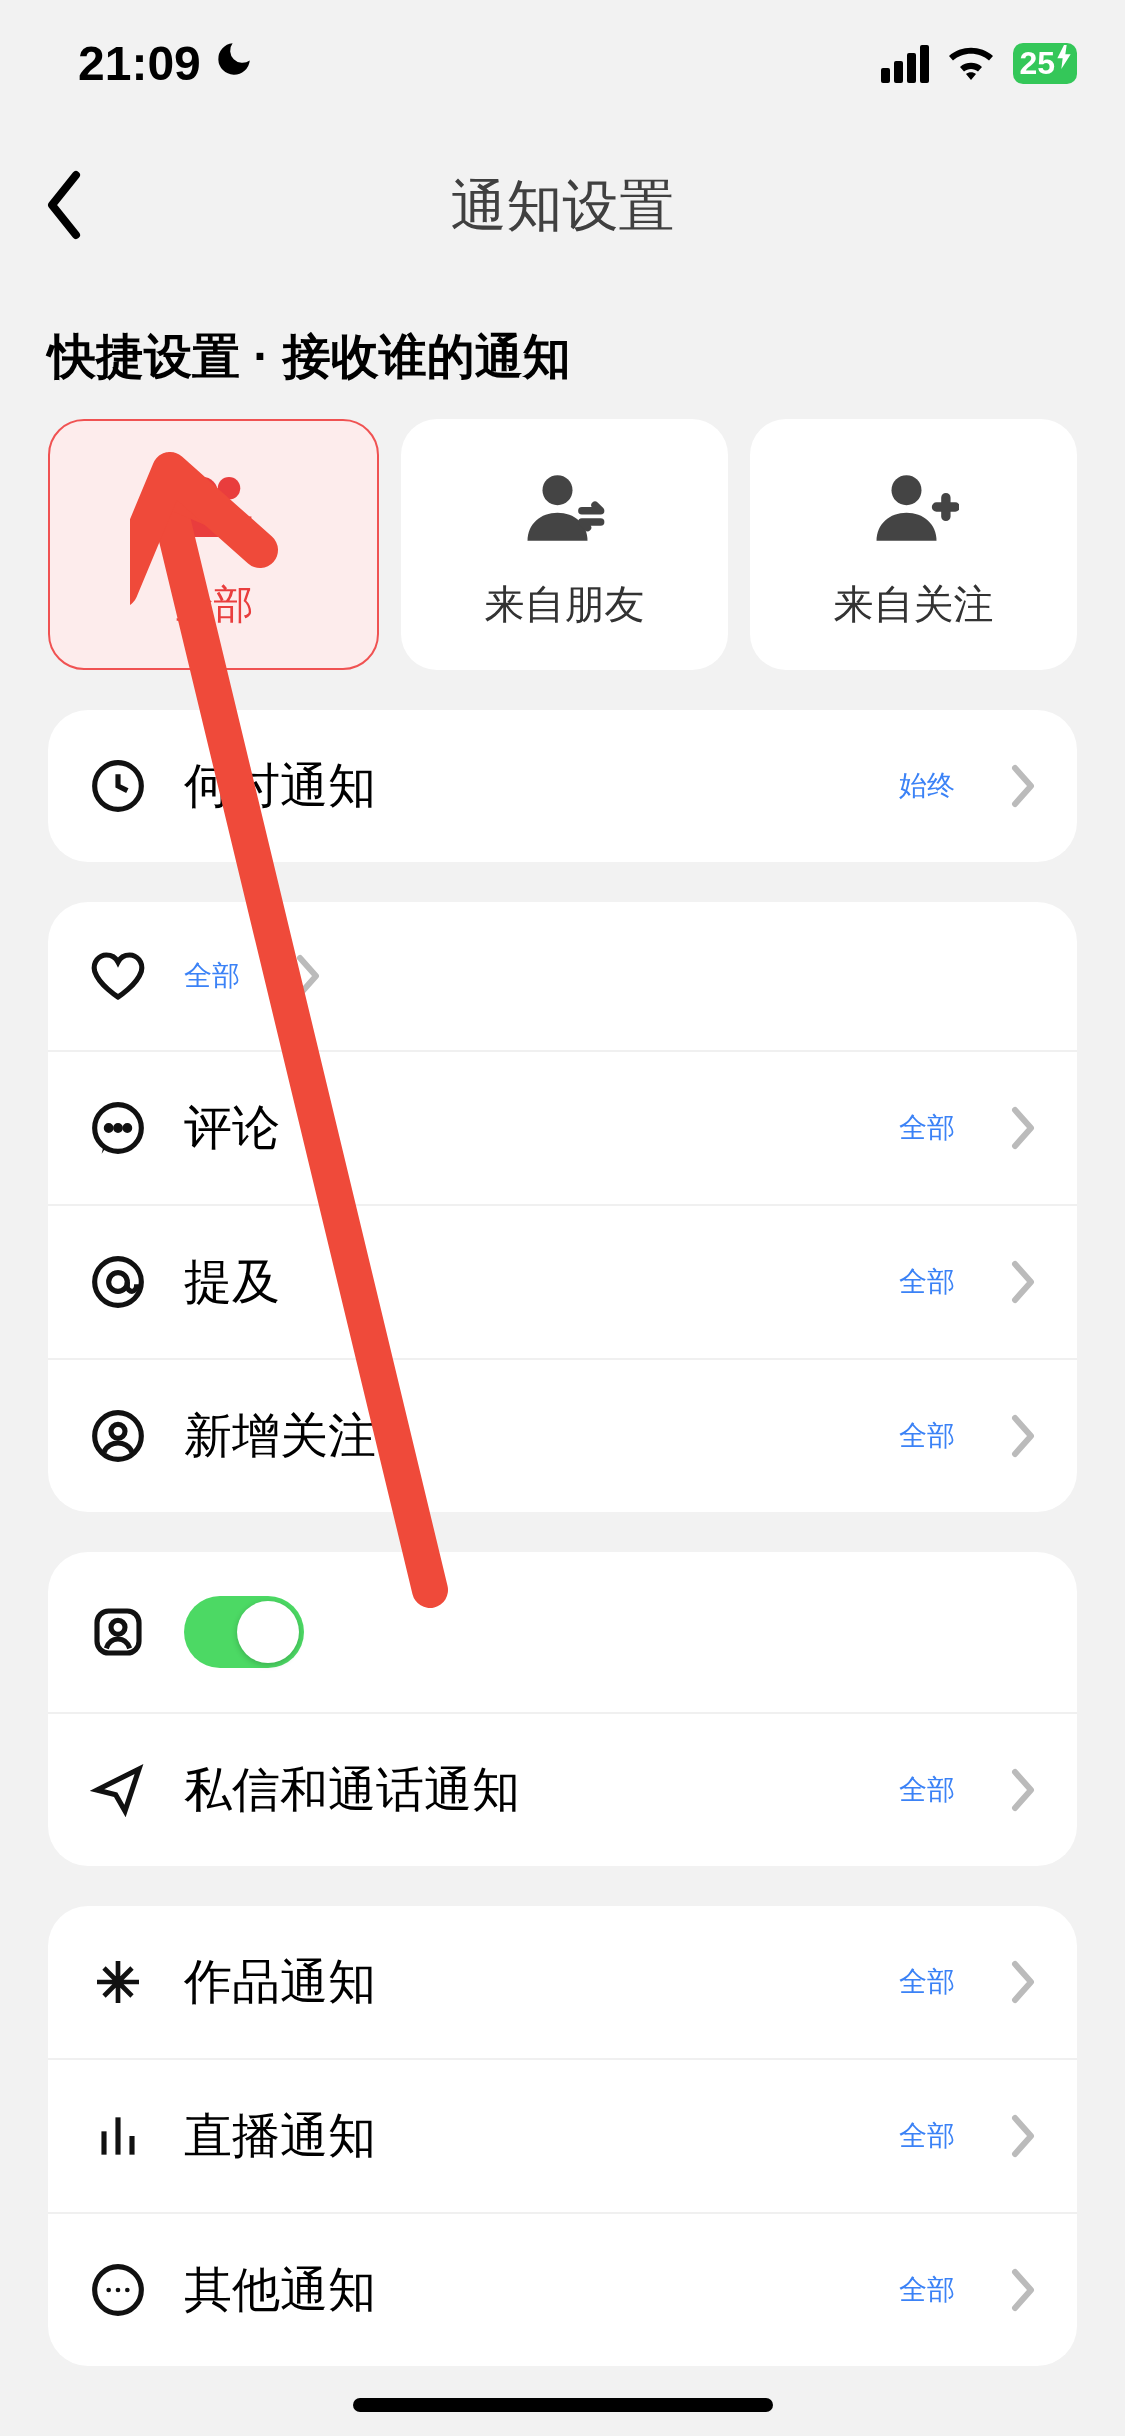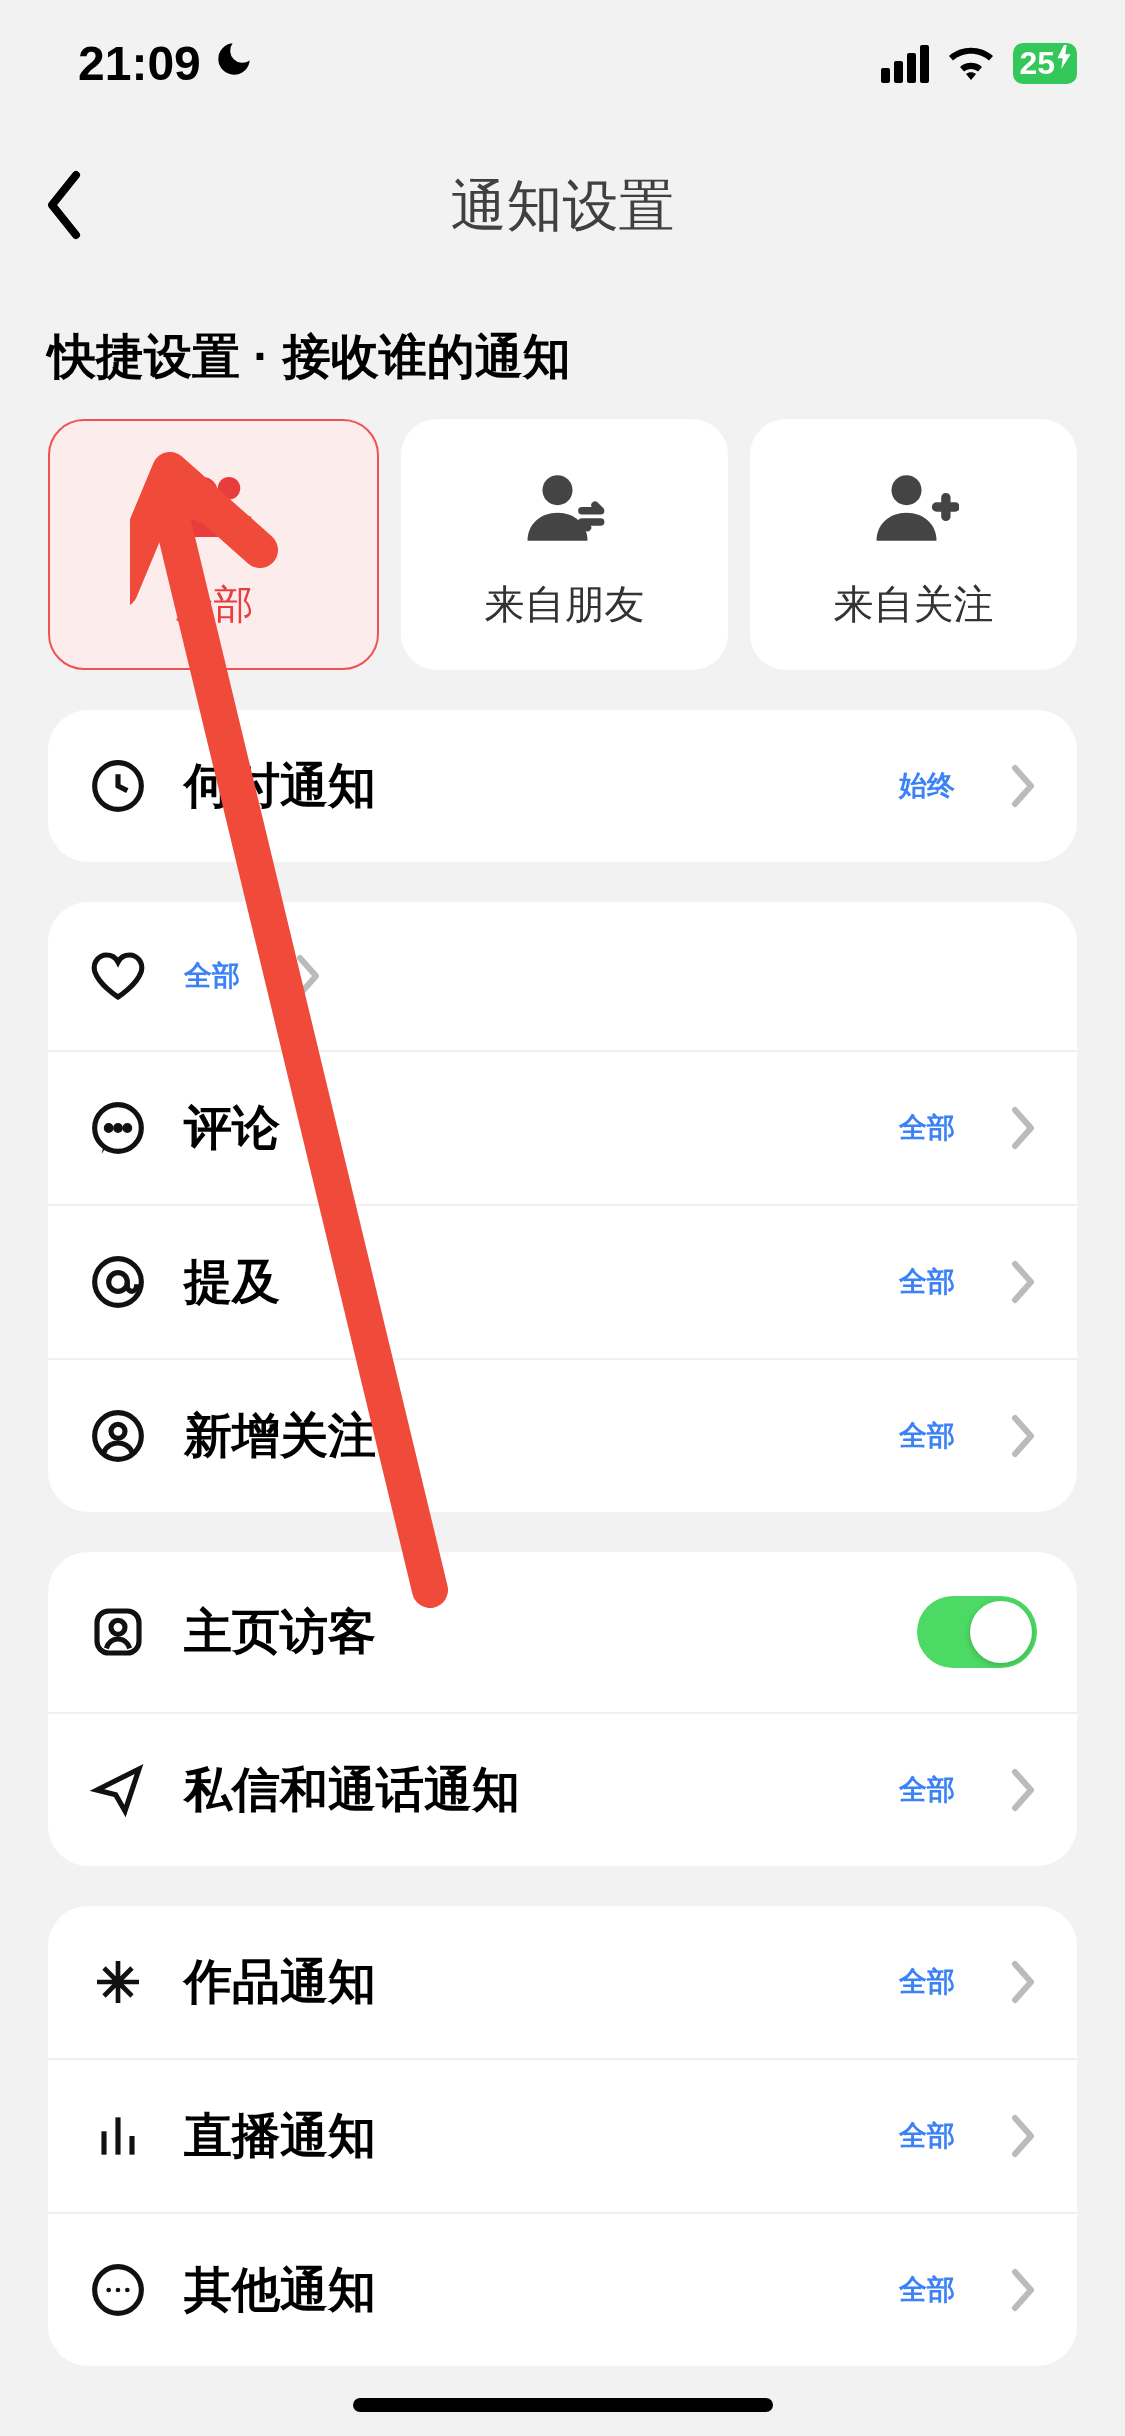--- a/index.html
+++ b/index.html
@@ -120,21 +120,20 @@
       color: #333;
     }
     .quick-card.active .qlabel {
       color: #e93d3d;
     }
     .group {
       margin: 40px 48px 0;
       background: #fff;
       border-radius: 40px;
       overflow: hidden;
-      font-weight: bold;
     }
     .row {
       display: flex;
       align-items: center;
       padding: 44px 40px;
       gap: 36px;
     }
     .row + .row {
       border-top: 2px solid #f0f0f0;
     }
@@ -363,21 +362,20 @@
 
 <div class="group">
   <div class="row">
     <div class="ricon">
       <svg viewBox="0 0 24 24">
           <rect x="3" y="3" width="18" height="18" rx="5"></rect>
           <circle cx="12" cy="10" r="3"></circle>
           <path d="M7 19c1-3 3-4 5-4s4 1 5 4"></path>
         </svg>
     </div>
-    <div class="rlabel">主页访客</div>
     <div class="toggle">
         <div class="knob"></div>
       </div>
   </div>
   <div class="row">
     <div class="ricon">
       <svg viewBox="0 0 24 24">
           <path d="M3 12l18-9-6 18-4-7-8-2z"></path>
         </svg>
     </div>

